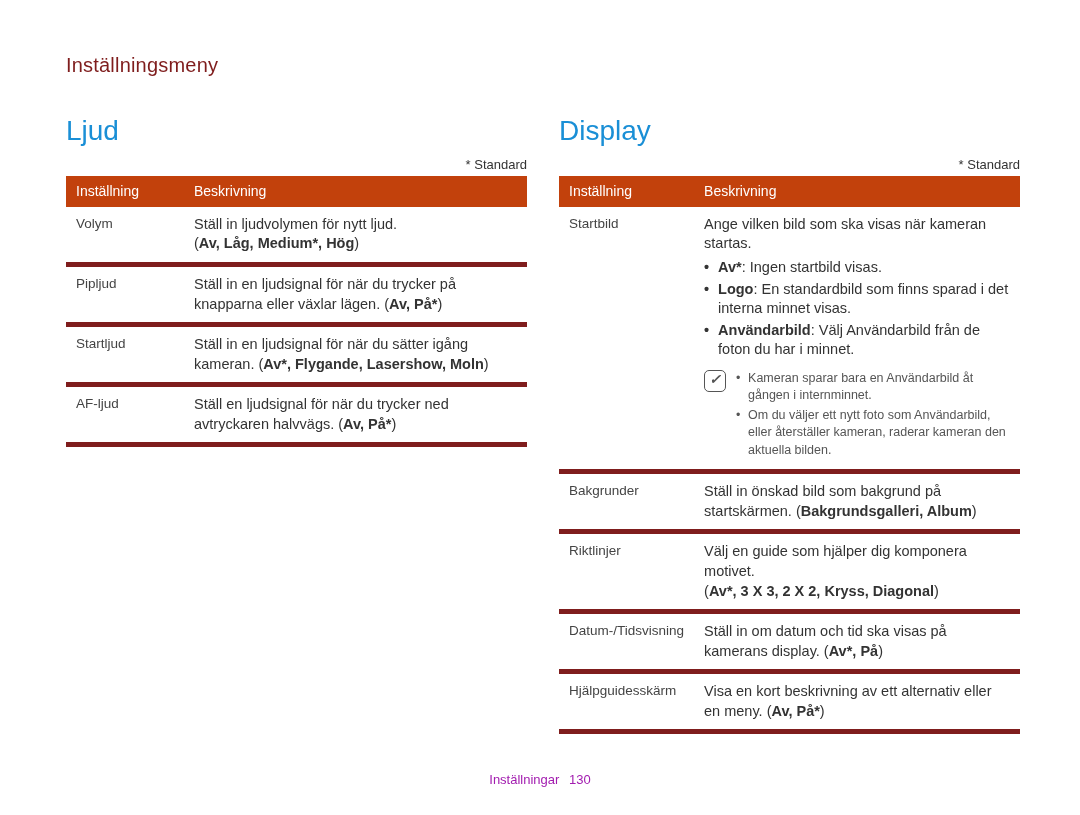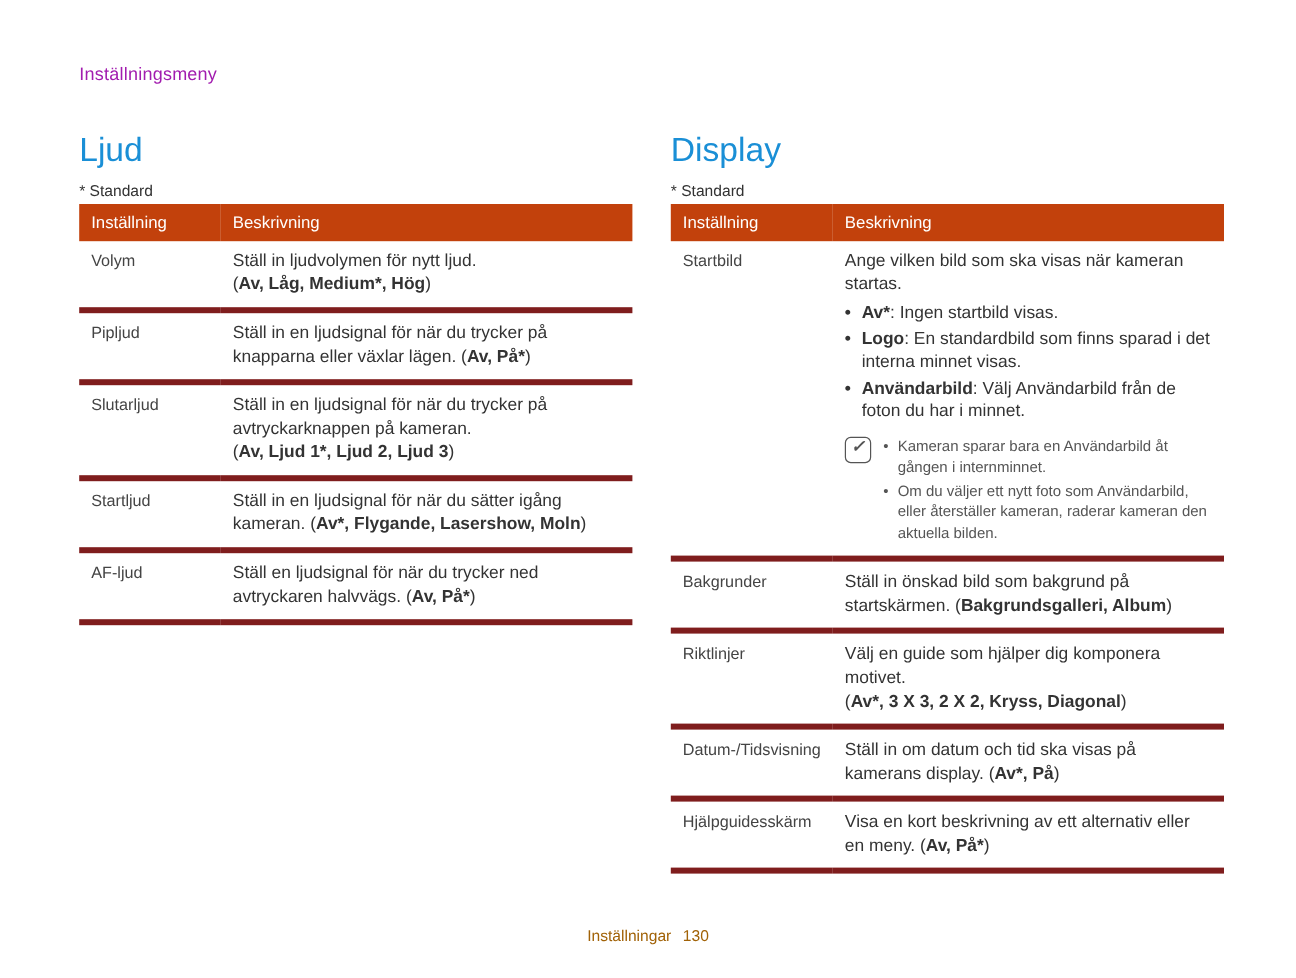--- a/index.html
+++ b/index.html
@@ -8,41 +8,42 @@
     height: 815px;
     background: #fff;
     font-family: Arial, Helvetica, sans-serif;
     color: #333;
     position: relative;
   }
   .page {
     padding: 54px 60px 0 66px;
   }
   .breadcrumb {
-    font-size: 15px;
+    font-size: 20px;
     font-weight: 300;
-    color: #a21caf;
+    color: #7f1d1d;
     margin-bottom: 38px;
     letter-spacing: 0.2px;
   }
   .columns {
     display: flex;
     gap: 32px;
   }
   .column {
     flex: 1;
     min-width: 0;
   }
   .section-title {
     font-size: 28px;
     font-weight: 400;
     color: #1a8fd6;
     margin-bottom: 10px;
   }
   .standard-note {
+    text-align: right;
     font-size: 13px;
     color: #333;
     margin-bottom: 4px;
   }
   table {
     width: 100%;
     border-collapse: collapse;
     font-size: 14.5px;
     line-height: 1.35;
   }
@@ -121,21 +122,21 @@
     top: 0;
     font-weight: 700;
   }
   .footer {
     position: absolute;
     bottom: 28px;
     left: 0;
     right: 0;
     text-align: center;
     font-size: 13px;
-    color: #a16207;
+    color: #a21caf;
   }
   .footer .page-num { margin-left: 6px; }
 </style>
 </head>
 <body>
 
 <div class="page">
   <div class="breadcrumb">Inställningsmeny</div>
 
   <div class="columns">
@@ -155,27 +156,20 @@
             <td class="setting-cell">Volym</td>
             <td>
               <span>Ställ in ljudvolymen för nytt ljud.</span><br>
               (<span class="bold">Av, Låg, Medium*, Hög</span>)
             </td>
           </tr>
           <tr>
             <td class="setting-cell">Pipljud</td>
             <td>
               <span>Ställ in en ljudsignal för när du trycker på knapparna eller växlar lägen. (</span><span class="bold">Av, På*</span><span>)</span>
-            </td>
-          </tr>
-          <tr>
-            <td class="setting-cell">Slutarljud</td>
-            <td>
-              <span>Ställ in en ljudsignal för när du trycker på avtryckarknappen på kameran.</span><br>
-              (<span class="bold">Av, Ljud 1*, Ljud 2, Ljud 3</span>)
             </td>
           </tr>
           <tr>
             <td class="setting-cell">Startljud</td>
             <td>
               <span>Ställ in en ljudsignal för när du sätter igång kameran. (</span><span class="bold">Av*, Flygande, Lasershow, Moln</span><span>)</span>
             </td>
           </tr>
           <tr>
             <td class="setting-cell">AF-ljud</td>

